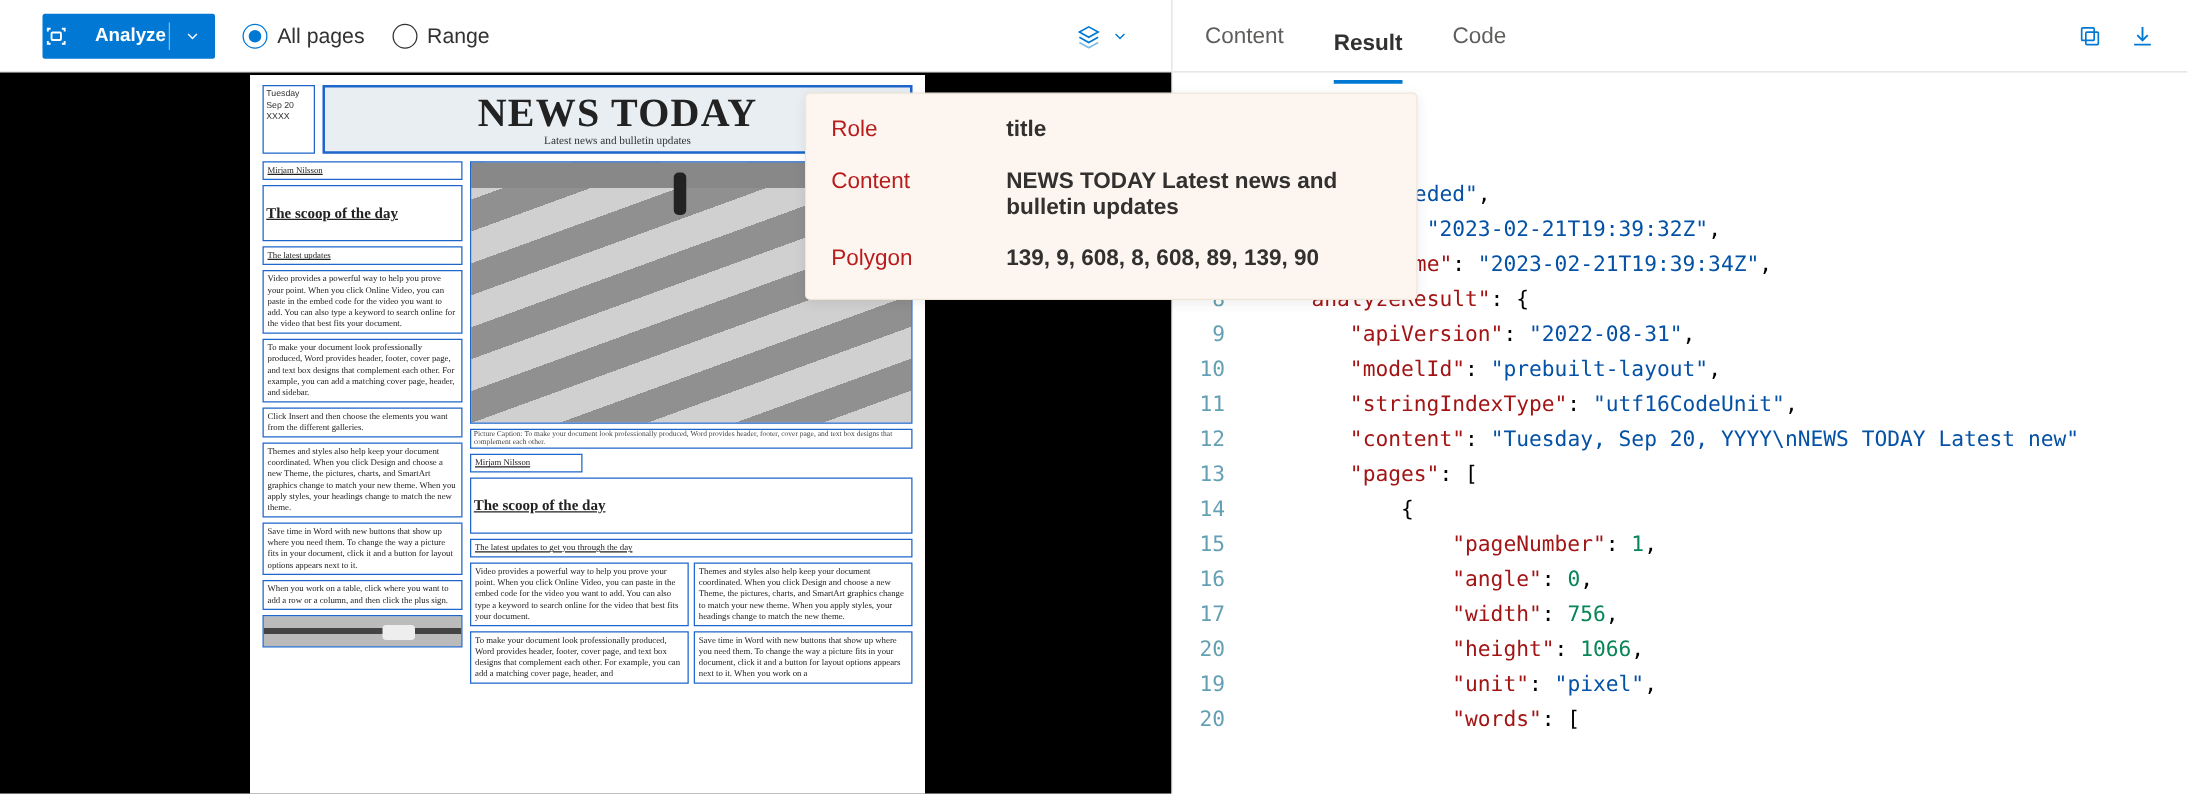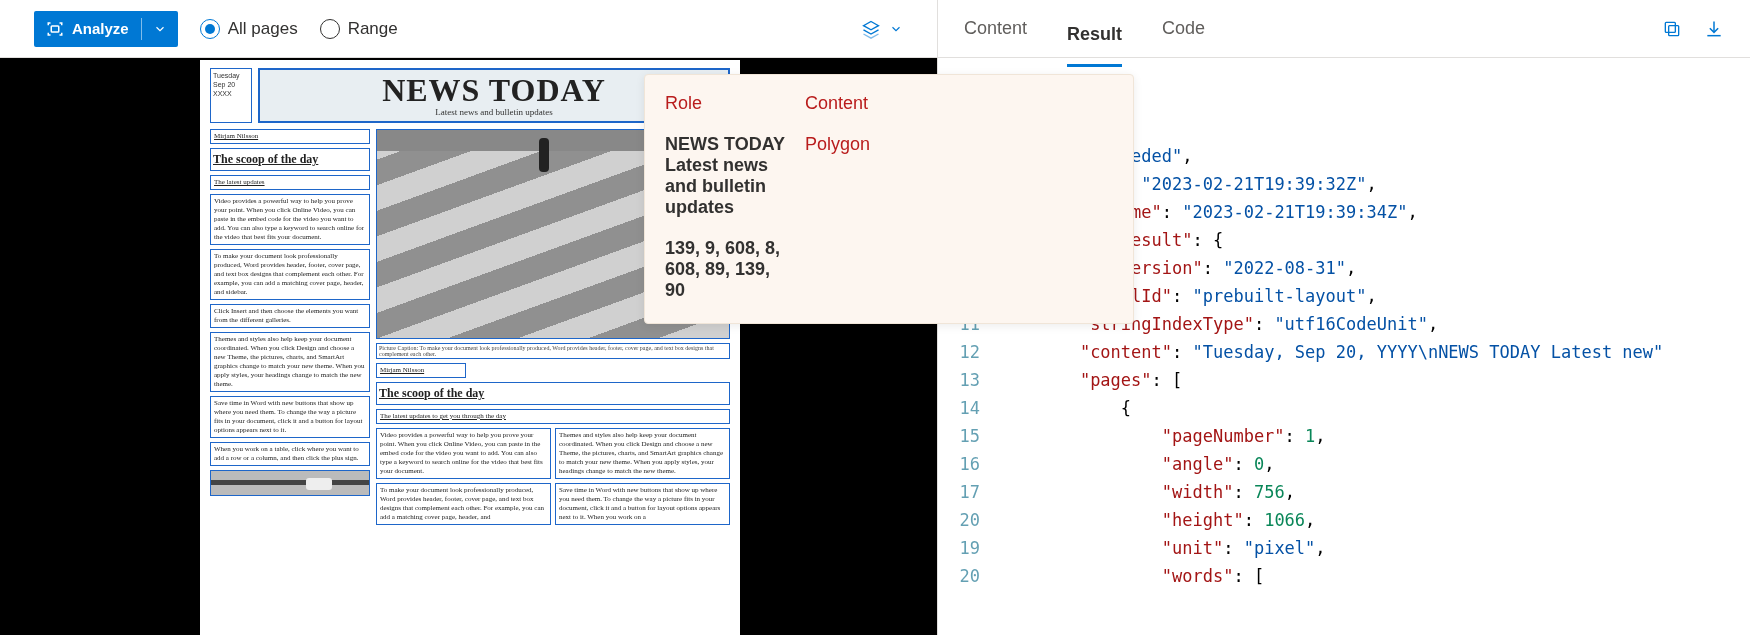--- a/index.html
+++ b/index.html
@@ -36,23 +36,23 @@
     align-items: center;
     background: #0078d4;
     border-radius: 2px;
     height: 36px;
   }
   .analyze-btn {
     display: flex;
     align-items: center;
     color: #fff;
     font-weight: 600;
-    padding: 0 12px;
+    padding: 0 2px;
     height: 100%;
-    gap: 8px;
+    gap: 22px;
     font-size: 15px;
   }
   .analyze-split .divider {
     width: 1px; height: 22px; background: rgba(255,255,255,.5);
   }
   .analyze-dd {
     display: flex; align-items: center; justify-content: center;
     width: 36px; height: 100%; color: #fff;
   }
   .radio-opt {
@@ -201,21 +201,21 @@
   }
   .np-mast .sub {
     font-family: Georgia, serif; font-size:9px; color:#333; margin-top:-2px;
   }
   .np-cols { display:flex; gap:6px; }
   .np-col  { display:flex; flex-direction:column; gap:4px; }
   .np-box  { border:1px solid #1e66c9; font-size:7px; line-height:9px;
              padding:2px 3px; color:#222; font-family: Georgia, serif; }
   .np-hl   { text-decoration: underline; font-family: Georgia, serif; }
   .np-head { font-weight:700; font-size:12px; text-decoration: underline;
-             padding:6px 2px; font-family: Georgia, serif; }
+             padding:17px 2px; font-family: Georgia, serif; }
   .np-img  {
     border:1px solid #1e66c9;
     background:
       linear-gradient(180deg, #888 0%, #888 10%, transparent 10%),
       repeating-linear-gradient(-20deg, #d0d0d0 0 24px, #909090 24px 48px);
     position:relative;
   }
   .np-img::after {
     content:""; position:absolute; left:46%; top:4%; width:10px; height:34px;
     background:#222; border-radius:4px;
@@ -333,20 +333,21 @@
           </div>
         </div>
       </div>
 
     </div>
   </div>
 </div>
 
 <div class="insp">
   <div class="label">Role</div>
+  <div class="val">title</div>
   <div class="label">Content</div>
   <div class="val">NEWS TODAY Latest news and bulletin updates</div>
   <div class="label">Polygon</div>
   <div class="val">139, 9, 608, 8, 608, 89, 139, 90</div>
 </div>
 
 <div class="right-panel">
   <div class="rp-strip">
     <div class="rp-tab">Content</div>
     <div class="rp-tab active">Result</div>

